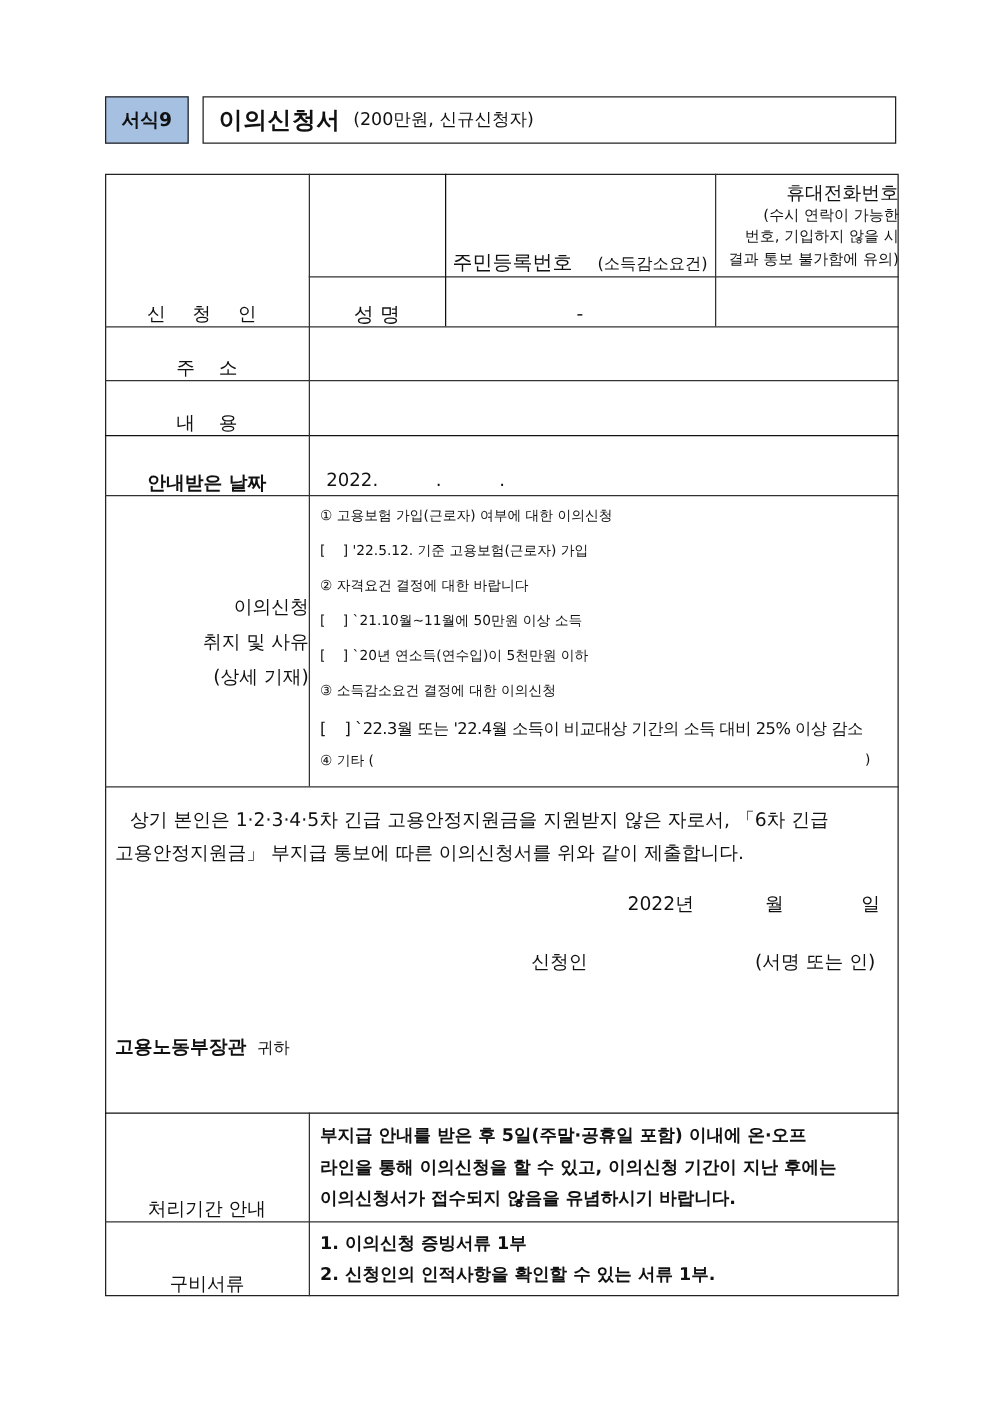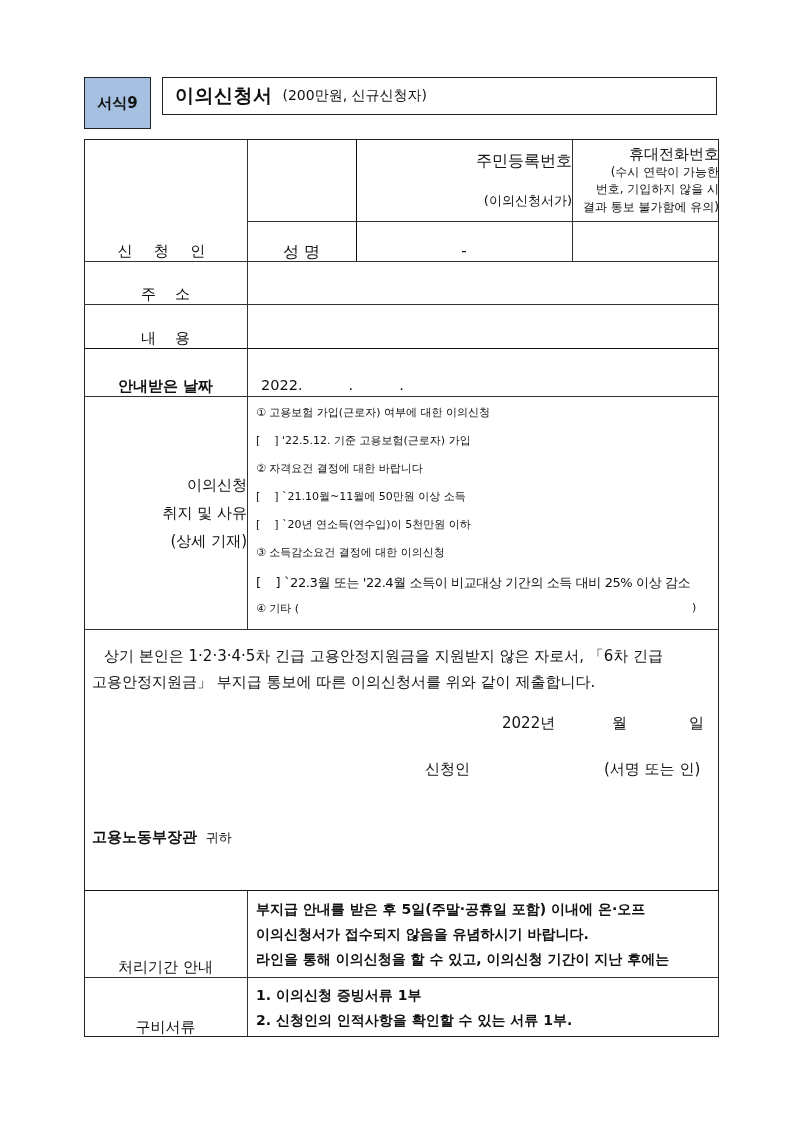--- a/index.html
+++ b/index.html
@@ -5,21 +5,21 @@
   html, body { margin: 0; padding: 0; background: #ffffff; }
   body {
     width: 793px; height: 1121px; position: relative; overflow: hidden;
     font-family: "DejaVu Sans", "Liberation Sans", sans-serif;
     color: #111;
   }
   .abs { position: absolute; box-sizing: border-box; }
 
   
   .badge {
-    left: 84px; top: 77px; width: 67px; height: 52px;
+    left: 84px; top: 77px; width: 67px; height: 38px;
     background: #a5c0e0; border: 1.5px solid #222;
     display: flex; align-items: center; justify-content: center;
     font-weight: bold; font-size: 15px;
   }
   .titlebox {
     left: 162px; top: 77px; width: 555px; height: 38px;
     border: 1.5px solid #222; background: #fff;
     display: flex; align-items: center; padding-left: 12px;
   }
   .title-main { font-weight: bold; font-size: 19px; letter-spacing: 0.5px; }
@@ -72,23 +72,23 @@
 <div class="abs v" style="left:247px;top:890px;height:147px;"></div>
 <div class="abs v heavy" style="left:356px;top:139px;height:122px;"></div>
 <div class="abs v" style="left:572px;top:139px;height:122px;"></div>
 
 <div class="abs cell" style="left:84px;top:139px;width:163px;height:122px;">
   <span class="lbl-sp">신 청 인</span>
 </div>
 <div class="abs cell" style="left:247px;top:139px;width:109px;height:82px;margin-top:42px;">
   <span style="font-size:16px;">성 명</span>
 </div>
-<div class="abs cell" style="left:356px;top:139px;width:216px;height:82px;flex-direction:column;gap:20px;">
+<div class="abs cell" style="left:356px;top:139px;width:216px;height:82px;gap:20px;">
   <span style="font-size:16px;">주민등록번호</span>
-  <span style="font-size:13px;">(이의신청서가)</span>
+  <span style="font-size:13px;">(소득감소요건)</span>
 </div>
 <div class="abs cell" style="left:572px;top:139px;width:147px;height:82px;flex-direction:column;">
   <span style="font-size:15px;">휴대전화번호</span>
   <span class="small">(수시 연락이 가능한</span>
   <span class="small">번호, 기입하지 않을 시</span>
   <span class="small">결과 통보 불가함에 유의)</span>
 </div>
 <div class="abs cell" style="left:247px;top:221px;width:109px;height:40px;">
   <span></span>
 </div>
@@ -147,22 +147,22 @@
 <div class="abs" style="left:92px;top:828px;font-size:15px;">
   <span class="bold">고용노동부장관</span>
   <span style="font-size:13px;margin-left:4px;">귀하</span>
 </div>
 
 <div class="abs cell" style="left:84px;top:890px;width:163px;height:87px;">
   <span>처리기간 안내</span>
 </div>
 <div class="abs bold" style="left:256px;top:897px;width:460px;font-size:14px;line-height:25px;">
   <div style="white-space:nowrap;">부지급 안내를 받은 후 5일(주말·공휴일 포함) 이내에 온·오프</div>
+  <div style="white-space:nowrap;">라인을 통해 이의신청을 할 수 있고, 이의신청 기간이 지난 후에는</div>
   <div style="white-space:nowrap;">이의신청서가 접수되지 않음을 유념하시기 바랍니다.</div>
-  <div style="white-space:nowrap;">라인을 통해 이의신청을 할 수 있고, 이의신청 기간이 지난 후에는</div>
 </div>
 
 <div class="abs cell" style="left:84px;top:977px;width:163px;height:60px;">
   <span>구비서류</span>
 </div>
 <div class="abs bold" style="left:256px;top:983px;width:460px;font-size:14px;line-height:25px;">
   <div>1. 이의신청 증빙서류 1부</div>
   <div>2. 신청인의 인적사항을 확인할 수 있는 서류 1부.</div>
 </div>
 

